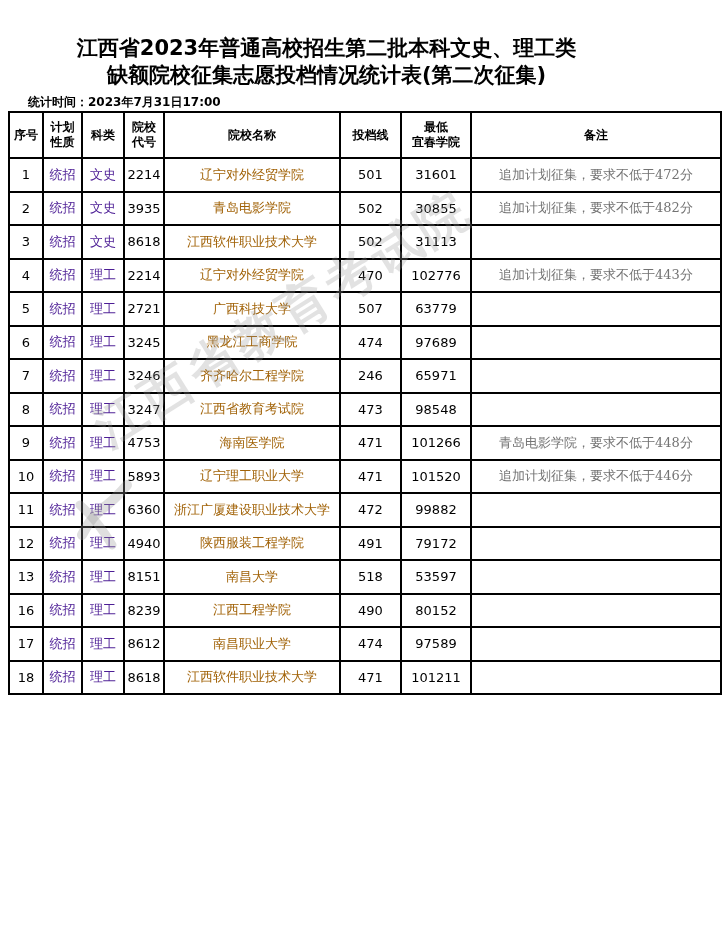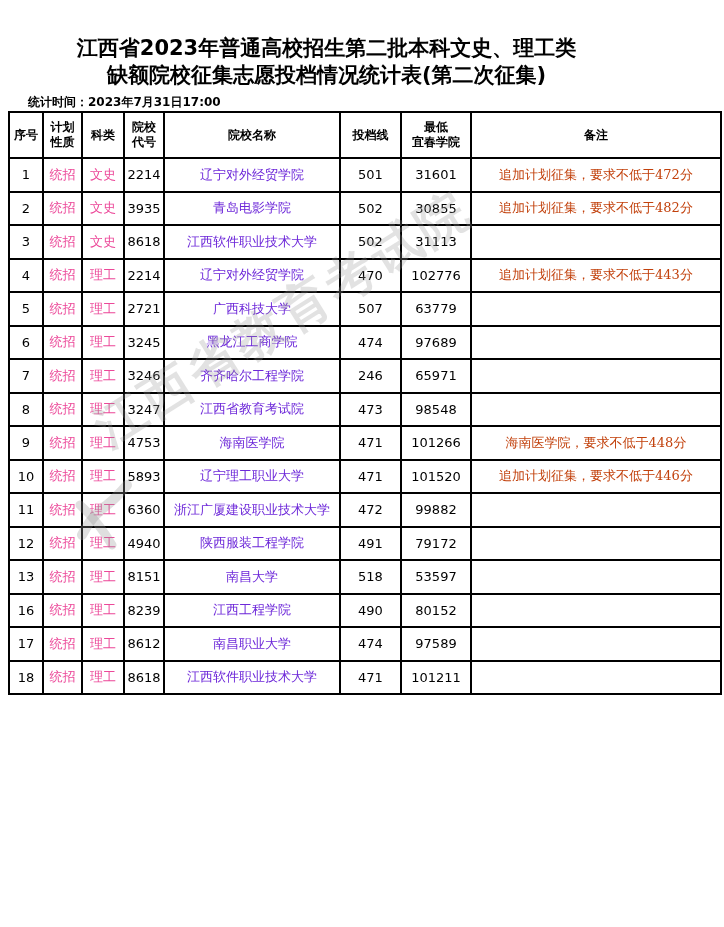--- a/index.html
+++ b/index.html
@@ -6,23 +6,23 @@
   body { width: 724px; height: 927px; position: relative; overflow: hidden; font-family: "DejaVu Sans", "Liberation Sans", sans-serif; color: #000; }
   .title { position: absolute; left: 0; width: 653px; text-align: center; font-weight: bold; font-size: 21px; letter-spacing: 0px; line-height: 26px; }
   .title.l1 { top: 35px; }
   .title.l2 { top: 62px; }
   .stat-time { position: absolute; left: 28px; top: 95px; font-size: 12px; font-weight: bold; line-height: 14px; }
   table.grid { position: absolute; left: 8px; top: 111px; border-collapse: collapse; table-layout: fixed; }
   table.grid td, table.grid th { border: 2px solid #000; padding: 0; text-align: center; vertical-align: middle; font-size: 13px; overflow: hidden; white-space: nowrap; }
   table.grid th { font-weight: bold; font-size: 12px; line-height: 15px; height: 44px; }
   table.grid td { height: 31.5px; }
   td.left { text-align: left; padding-left: 2px; }
-  td.cjk { color: #ec4899; font-family: Liberation Sans, sans-serif; font-size: 13px; }
-  td.name { font-family: "DejaVu Serif", "Liberation Serif", serif; color: #6d28d9; }
-  td.remark { font-family: "DejaVu Serif", "Liberation Serif", serif; color: #c2410c; font-size: 12.5px; }
+  td.cjk { color: #4c1d95; font-family: Liberation Sans, sans-serif; font-size: 13px; }
+  td.name { font-family: "DejaVu Serif", "Liberation Serif", serif; color: #a16207; }
+  td.remark { font-family: "DejaVu Serif", "Liberation Serif", serif; color: #737373; font-size: 12.5px; }
   .watermark { position: absolute; left: 60px; top: 250px; width: 620px; height: 330px; pointer-events: none; }
   .watermark .wm-text { position: absolute; left: 40px; top: 150px; font-size: 50px; font-weight: bold; color: rgba(150,150,150,0.28); transform: rotate(-32deg); transform-origin: left center; letter-spacing: 4px; white-space: nowrap; font-family: "DejaVu Sans", sans-serif; }
   .watermark .wm-logo { position: absolute; left: 12px; top: 225px; width: 70px; height: 80px; }
 </style>
 </head>
 <body>
 
 <div class="title l1">江西省2023年普通高校招生第二批本科文史、理工类</div>
 <div class="title l2">缺额院校征集志愿投档情况统计表(第二次征集)</div>
 <div class="stat-time">统计时间：2023年7月31日17:00</div>
@@ -140,21 +140,21 @@
   </tr>
 
   <tr>
     <td>9</td>
     <td class="cjk">统招</td>
     <td class="cjk">理工</td>
     <td>4753</td>
     <td class="left name">海南医学院</td>
     <td>471</td>
     <td>101266</td>
-    <td class="left remark">海南医学院，要求不低于448分</td>
+    <td class="left remark">青岛电影学院，要求不低于448分</td>
   </tr>
 
   <tr>
     <td>10</td>
     <td class="cjk">统招</td>
     <td class="cjk">理工</td>
     <td>5893</td>
     <td class="left name">辽宁理工职业大学</td>
     <td>471</td>
     <td>101520</td>

